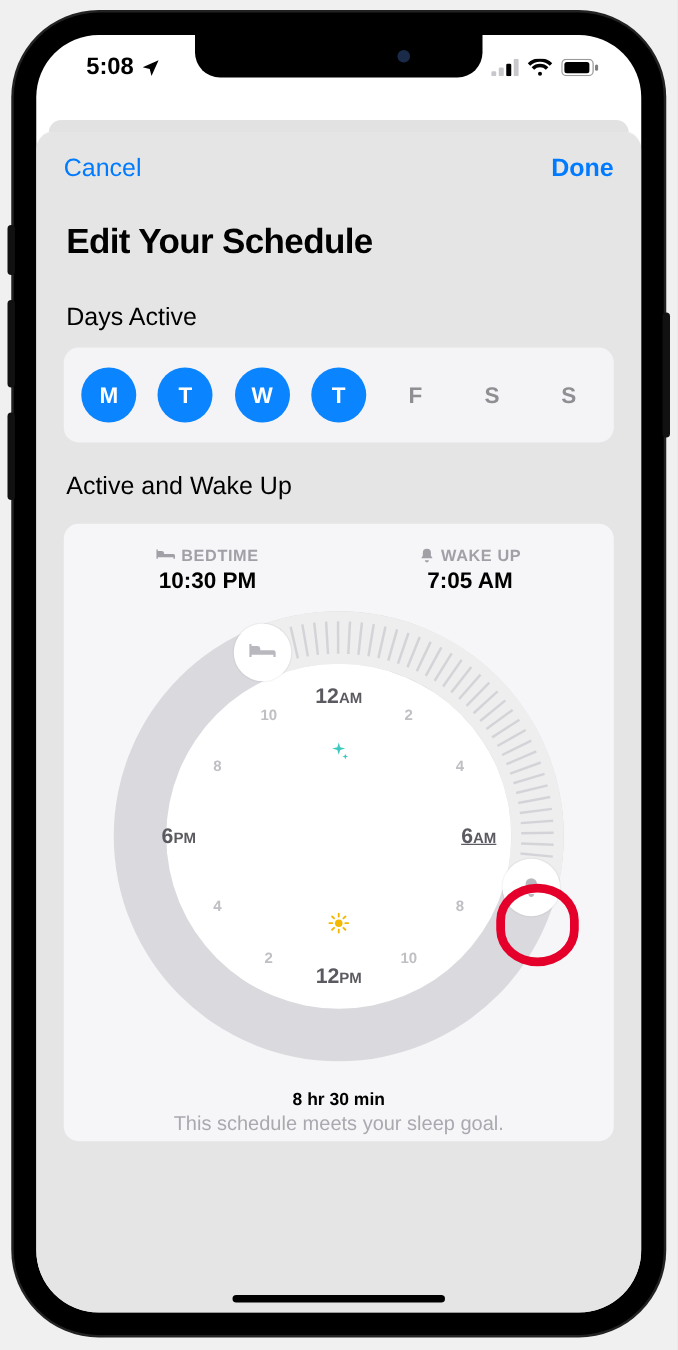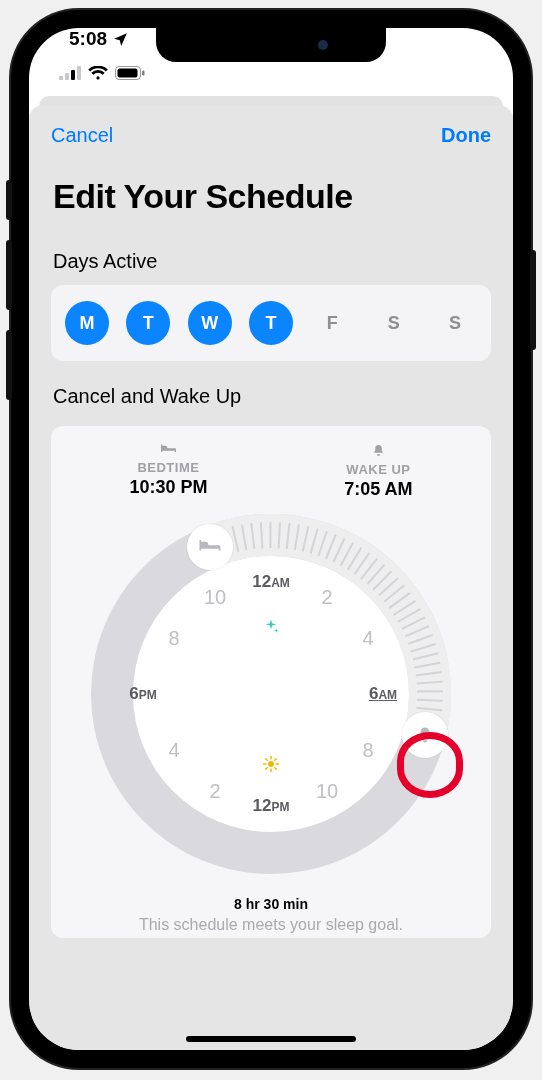--- a/index.html
+++ b/index.html
@@ -41,58 +41,57 @@
     transform: translateX(-50%);
     width: 230px; height: 34px;
     background: #000;
     border-bottom-left-radius: 20px;
     border-bottom-right-radius: 20px;
     z-index: 50;
   }
   .notch .dot { position:absolute; width:10px; height:10px; background:#1a2b4a; border-radius:50%; top:12px; right:58px;}
   .status-bar {
     position: absolute; top: 0; left: 0; right:0; height: 52px;
-    display: flex; justify-content: space-between; align-items: flex-start;
+    display: flex; justify-content: space-between; align-items: center;
     padding: 0 30px; font-weight: 600; font-size: 19px; color:#000;
     z-index: 40;
-    flex-direction: column;
   }
   .status-left { display:flex; align-items:center; gap:5px; margin-left:10px;}
   .status-right { display:flex; align-items:center; gap:7px; margin-right:4px;}
   .icon-svg { display:block; }
   .sheet {
     position: absolute;
     top: 78px; left:0; right:0; bottom:0;
     background: #e5e5e5;
     border-top-left-radius: 14px;
     border-top-right-radius: 14px;
     box-shadow: 0 -1px 0 rgba(0,0,0,0.08);
   }
   .sheet-top { position:absolute; top:-10px; left:10px; right:10px; height:10px; background:#e2e2e2; border-top-left-radius:10px; border-top-right-radius:10px;}
   .nav { display:flex; justify-content: space-between; padding: 18px 22px 4px; font-size: 20px; color:#007aff;}
   .nav .done { font-weight:600;}
-  .title { font-size: 34px; font-weight: 800; letter-spacing:-0.5px; padding: 26px 24px 10px; }
+  .title { font-size: 28px; font-weight: 800; letter-spacing:-0.5px; padding: 26px 24px 10px; }
   .section-label { font-size: 20px; font-weight: 400; padding: 24px 24px 12px; }
   .days-card { margin: 0 22px; background:#f4f4f6; border-radius:12px; padding: 16px 14px; display:flex; justify-content: space-between; }
   .day { width:44px; height:44px; border-radius:50%; display:flex; align-items:center; justify-content:center; font-weight:700; font-size:18px; color:#8e8e93;}
   .day.active { background:#0a84ff; color:#fff; }
   .clock-card { margin: 6px 22px 0; background:#f6f6f8; border-radius:12px; padding: 18px 10px 0; position: relative; overflow:hidden;}
   .times-row { display:flex; justify-content:space-around; }
   .time-col { text-align:center; }
-  .time-label { font-size:13px; font-weight:700; color:#a0a0a6; letter-spacing:0.5px; display:flex; align-items:center; justify-content:center; gap:5px;flex-direction:column;}
+  .time-label { font-size:13px; font-weight:700; color:#a0a0a6; letter-spacing:0.5px; display:flex; align-items:center; justify-content:center; gap:5px;}
   .time-val { font-size:18px; font-weight:800; margin-top:2px;}
   .clock-wrap { position:relative; width:360px; height:360px; margin: 14px auto 0;}
   .ring-outer { position:absolute; inset:0; border-radius:50%; background:#d9d9de;}
   .ring-inner { position:absolute; inset:42px; border-radius:50%; background:#fff;}
   .arc { position:absolute; inset:0; }
   .handle { position:absolute; width:46px; height:46px; border-radius:50%; background:#fff; display:flex; align-items:center; justify-content:center; box-shadow:0 0 0 1px rgba(0,0,0,0.04);}
   .duration { text-align:center; font-size:14px; font-weight:700; margin-top: 22px; color:#000;}
   .goal-text { text-align:center; color:#a9a9af; font-size:16px; margin-top:4px; padding-bottom:4px;}
   .home-indicator { position:absolute; bottom:8px; left:50%; transform:translateX(-50%); width:170px; height:6px; background:#000; border-radius:4px; z-index:60;}
-  .tick-label { position:absolute; font-size:20px; font-weight:400; color:#bfbfc4; transform:translate(-50%,-50%); }
+  .tick-label { position:absolute; font-size:12px; font-weight:700; color:#bfbfc4; transform:translate(-50%,-50%); }
   .tick-major { color:#5a5a60; font-weight:700; font-size:17px;}
   .tick-major .ampm { font-size:12px; }
   .center-icon { position:absolute; transform:translate(-50%,-50%); }
   .annot { position:absolute; width:66px; height:66px; border:7px solid #e4002b; border-radius:34px/30px; z-index:30; pointer-events:none;}
 </style>
 </head>
 <body>
 
 <div class="phone">
   <div class="side-btn l1"></div>
@@ -142,21 +141,21 @@
       <div class="days-card" id="days-card">
           <div class="day active">M</div>
           <div class="day active">T</div>
           <div class="day active">W</div>
           <div class="day active">T</div>
           <div class="day">F</div>
           <div class="day">S</div>
           <div class="day">S</div>
         </div>
 
-      <div class="section-label">Cancel and Wake Up</div>
+      <div class="section-label">Active and Wake Up</div>
 
       <div class="clock-card">
         <div class="times-row">
           <div class="time-col">
             <div class="time-label">
               <svg width="15" height="11" viewBox="0 0 24 16" fill="#a0a0a6">
                   <path d="M2 4v8H0V0h2v2h5a3 3 0 013 3v1h12a2 2 0 012 2v4h-2v-2H2z"></path>
                   <circle cx="5" cy="5" r="2"></circle>
                 </svg>
               <span>BEDTIME</span>

